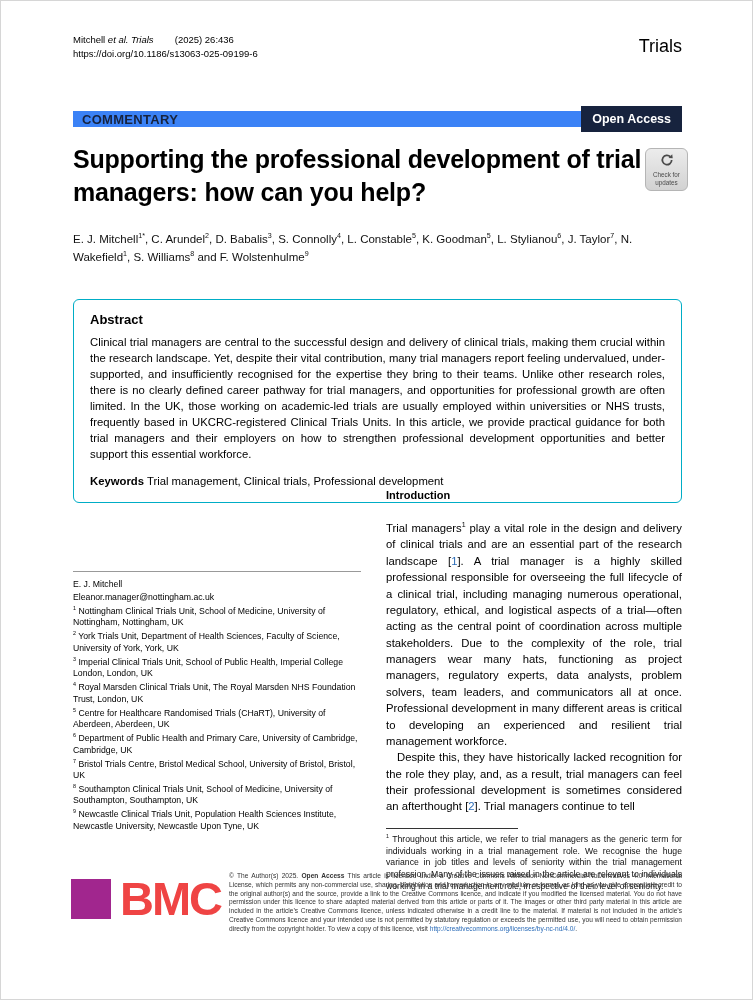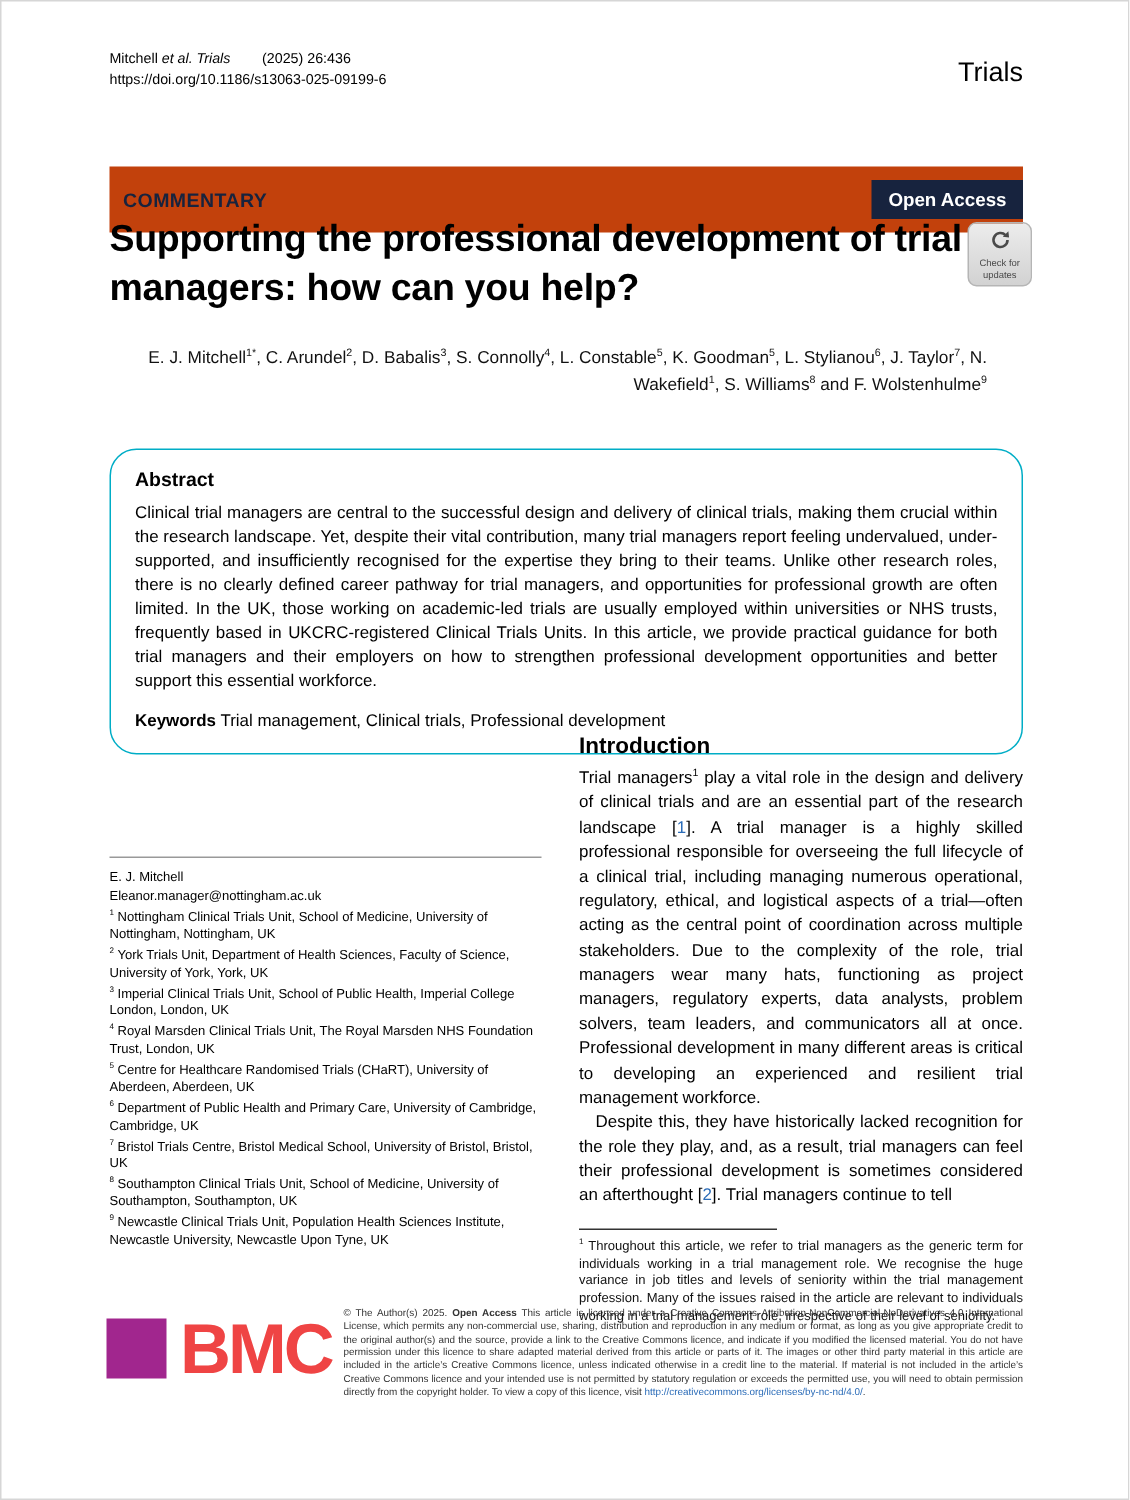--- a/index.html
+++ b/index.html
@@ -1,56 +1,56 @@
 <!DOCTYPE html>
 <html lang="en"><head>
 <meta charset="utf-8">
 <style>
   * { margin:0; padding:0; box-sizing:border-box; }
   html,body { background:#fff; }
   body { font-family:"Liberation Sans", sans-serif; color:#000; }
   .page { position:relative; width:753px; height:1000px; background:#fff; border:1px solid #d6d6d6; overflow:hidden; }
 
   
-  .hdr { position:absolute; left:72px; top:33px; width:609px; display:flex; justify-content:space-between; align-items:flex-end; }
+  .hdr { position:absolute; left:72px; top:33px; width:609px; display:flex; justify-content:space-between; align-items:center; }
   .citation { font-size:9.5px; white-space:pre; }
   .citation .italic { font-style:italic; }
   .doi { font-size:9.5px; margin-top:3px; }
   .journal { font-size:18px; }
 
   
-  .banner { position:absolute; left:72px; top:110px; width:609px; height:44px; background:#c2410c; display:flex; align-items:center; justify-content:space-between; }
+  .banner { position:absolute; left:72px; top:110px; width:609px; height:16px; background:#3b82f6; display:flex; align-items:center; justify-content:space-between; }
   .banner-label { padding-left:9px; font-weight:bold; font-size:13px; color:#17233E; letter-spacing:0.3px; }
   .oa-badge { height:26px; background:#17233E; color:#fff; font-weight:bold; font-size:12.5px; display:flex; align-items:center; padding:0 11px; }
 
   
   .title { position:absolute; left:72px; top:142px; width:575px; font-size:25px; line-height:1.32; font-weight:bold; letter-spacing:-0.2px; }
-  .byline { position:absolute; left:72px; top:229px; width:585px; font-size:11.5px; line-height:1.6; color:#111;text-align:right; }
+  .byline { position:absolute; left:72px; top:229px; width:585px; font-size:11.5px; line-height:1.6; color:#111; }
   sup { font-size:0.62em; line-height:0; }
 
   
   .check-badge { position:absolute; left:644px; top:147px; width:43px; height:43px; background:linear-gradient(#ececec,#d2d2d2); border:1px solid #b5b5b5; border-radius:6px; text-align:center; padding-top:4px; cursor:pointer; }
   .check-line { font-size:6.3px; color:#4a4a4a; line-height:1.2; }
 
   
-  .abstract { position:absolute; left:72px; top:298px; width:609px; border:1.5px solid #00ADC6; border-radius:18px; padding:12px 16px 13px; }
+  .abstract { position:absolute; left:72px; top:298px; width:609px; border:1.5px solid #00ADC6; border-radius:6px; padding:12px 16px 13px; }
   .abstract h2 { font-size:13px; margin-bottom:7px; }
   .abstract p { font-size:11.3px; line-height:1.42; text-align:justify; }
   .keywords { margin-top:11px; text-align:left !important; }
   .kw-label { font-weight:bold; }
 
   
   .col-left { position:absolute; left:72px; top:570px; width:288px; }
   .corr-rule { border-top:1px solid #999; margin-bottom:6px; }
   .corr-line { font-size:8.7px; line-height:1.45; }
   .affil { margin-top:2px; }
   .affil-item { font-size:8.7px; line-height:1.32; margin-top:2.5px; }
 
   .col-right { position:absolute; left:385px; top:488px; width:296px; }
-  .sec-heading { font-size:15px; margin-bottom:5px; }
+  .sec-heading { font-size:11px; margin-bottom:19px; }
   .body-para { font-size:11.3px; line-height:1.45; text-align:justify; }
   .body-para.indent { text-indent:11px; }
   .fn-rule { width:132px; border-top:1px solid #333; margin-top:13px; margin-bottom:5px; }
   .footnote { font-size:8.7px; line-height:1.36; text-align:justify; color:#111; }
 
   .link { color:#2B6CB8; }
   .bold { font-weight:bold; }
 
   
   .bmc-logo { position:absolute; left:70px; top:874px; display:flex; align-items:center; gap:9px; }

